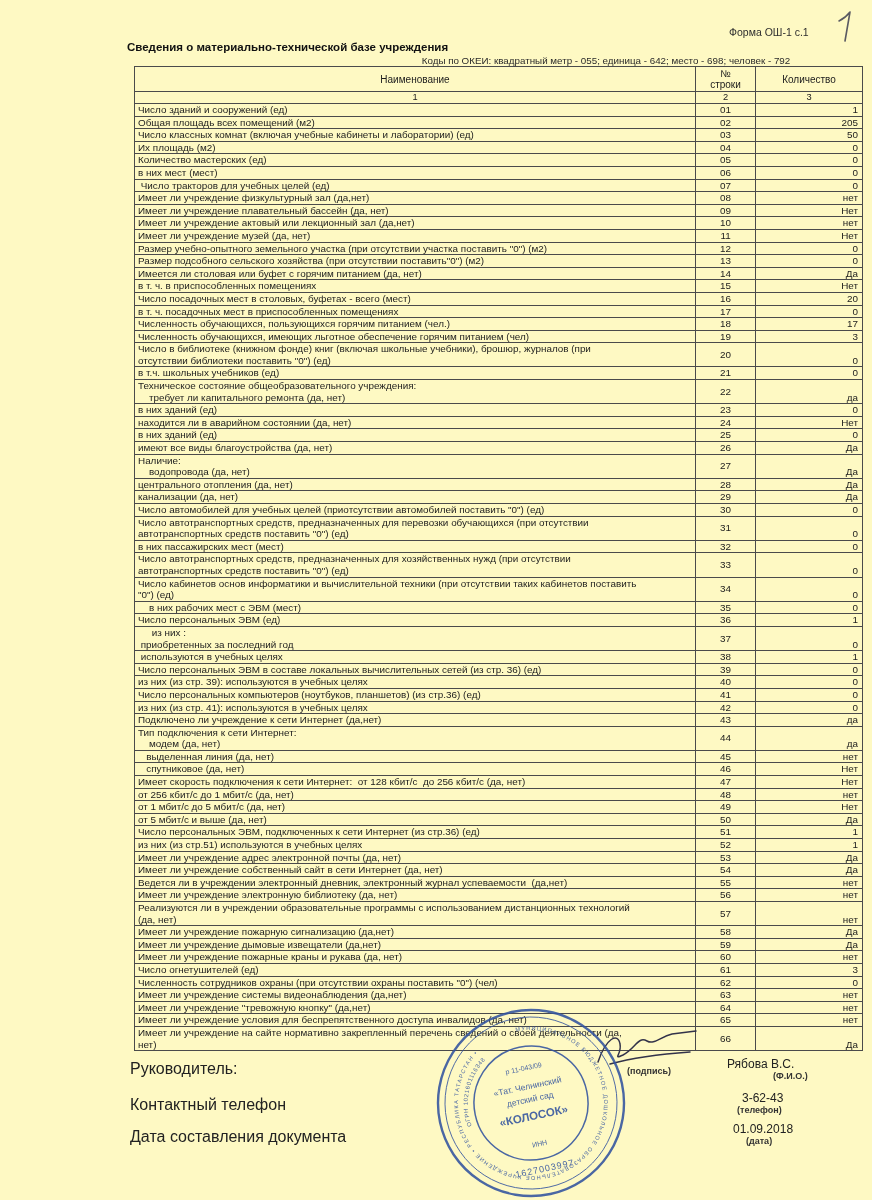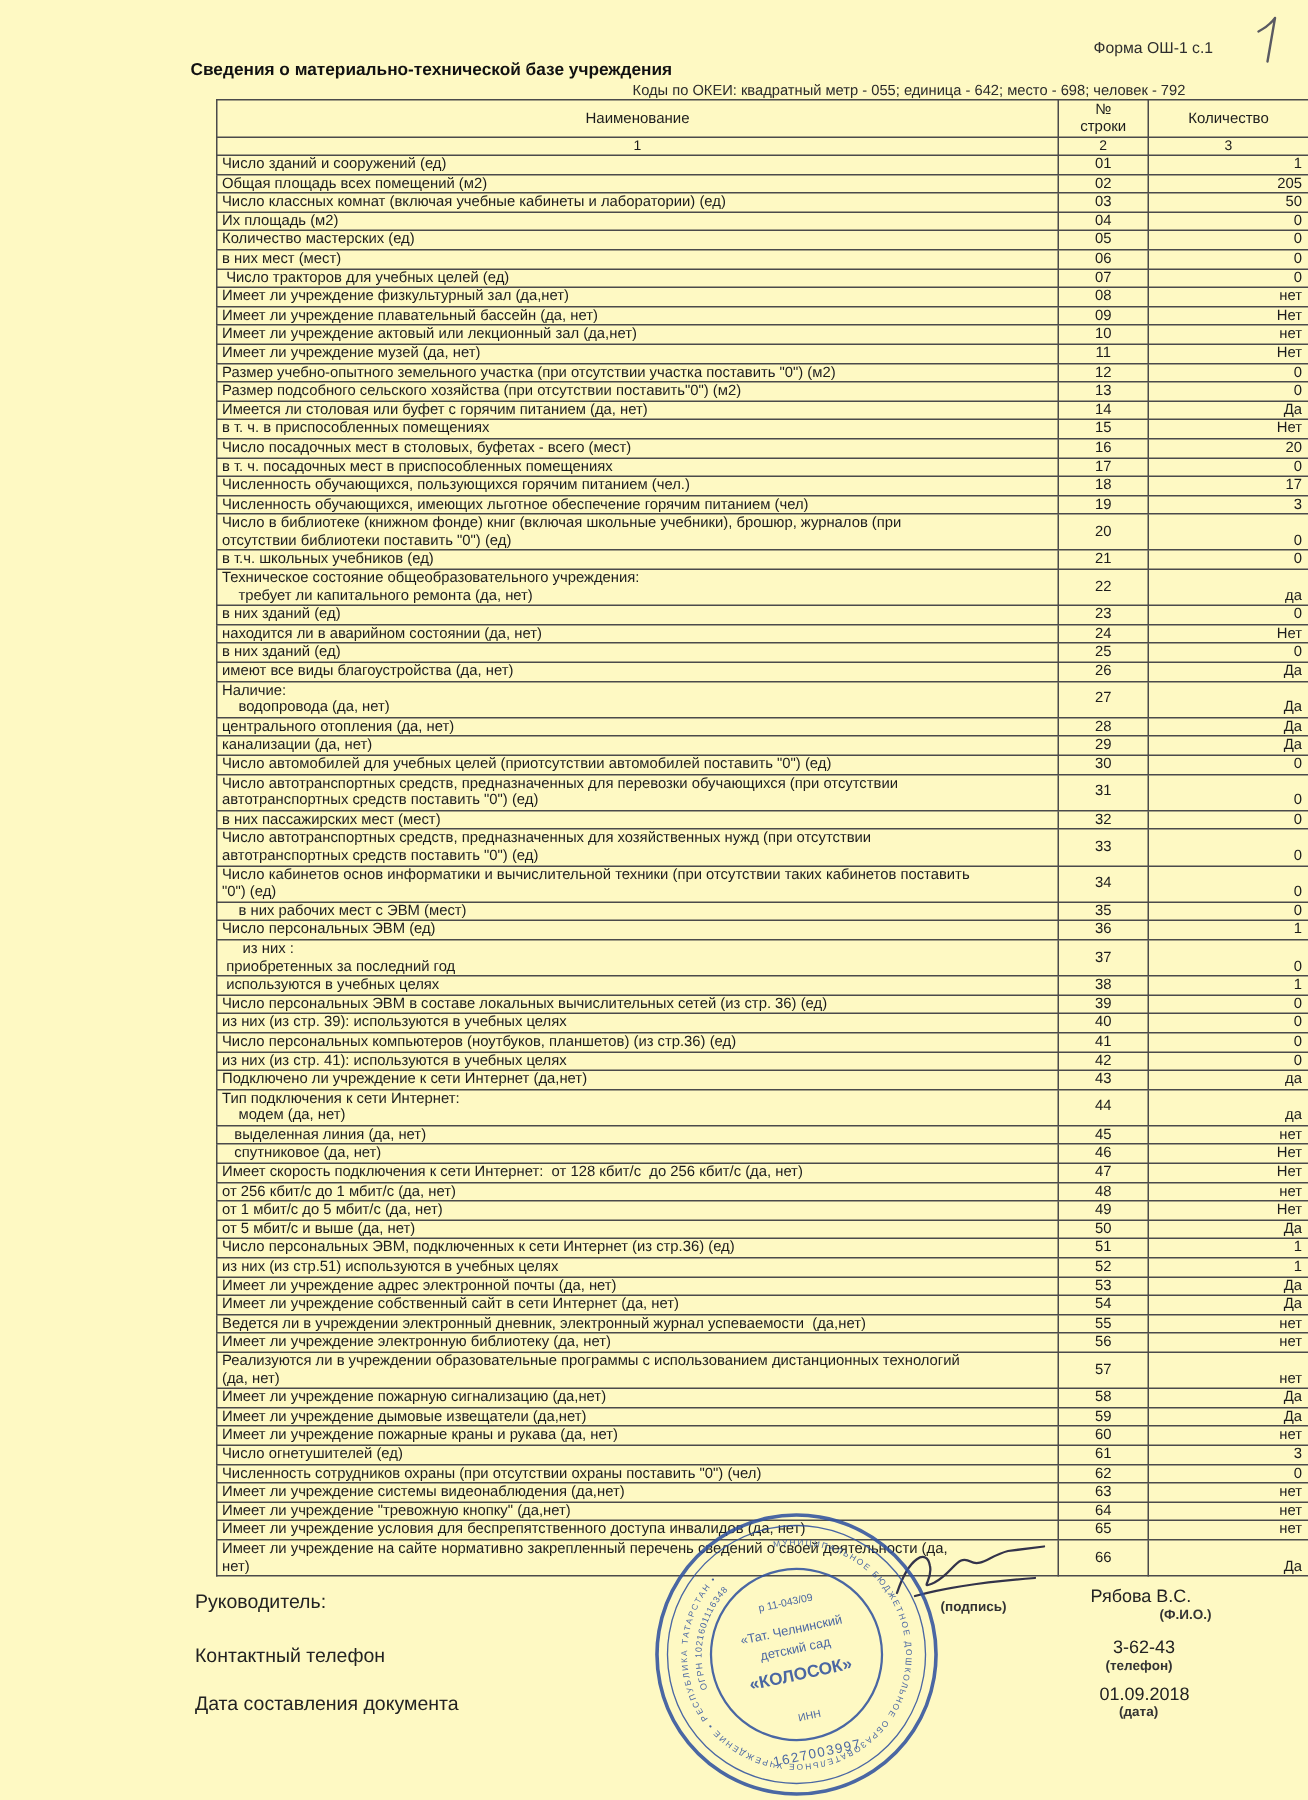--- a/index.html
+++ b/index.html
@@ -12,39 +12,39 @@
   .page-mark { position:absolute; top:10px; left:836px; }
   .doc-title {
     position:absolute; top:41px; left:127px; width:728px;
     text-align:left; font-weight:bold; font-size:11.5px; color:#111;
   }
   .doc-subtitle {
     position:absolute; top:55px; left:357px; width:498px;
     text-align:center; font-size:9.8px; color:#2b2b2b;
   }
   table.main {
-    position:absolute; top:66px; left:144px; width:728px;
+    position:absolute; top:66px; left:134px; width:728px;
     border-collapse:collapse; table-layout:fixed;
   }
   table.main col.c1 { width:561px; }
   table.main col.c2 { width:60px; }
   table.main col.c3 { width:107px; }
   table.main th, table.main td { border:1px solid #4b4b4b; }
   table.main th {
     font-weight:normal; font-size:10px; line-height:11px;
     text-align:center; padding:1px 2px; white-space:pre-line; vertical-align:middle;
   }
   tr.index-row th { font-size:9.3px; line-height:11px; padding:0; }
   td.c-name {
     font-size:9.9px; line-height:11.6px; padding:0 3px;
     white-space:pre-wrap; vertical-align:top; overflow:hidden;
   }
   td.c-line { font-size:9.9px; line-height:11.6px; text-align:center; vertical-align:middle; padding:0; }
   td.c-qty  { font-size:9.9px; line-height:11.6px; text-align:right; vertical-align:bottom; padding:0 4px 0 0; }
-  .f-label { position:absolute; font-size:13px; color:#222; }
+  .f-label { position:absolute; font-size:16px; color:#222; }
   .f-value { position:absolute; font-size:12px; color:#222; }
   .f-cap   { position:absolute; font-size:9px; color:#333;font-weight:bold; }
   .signature { position:absolute; left:592px; top:1028px; }
   .stamp { position:absolute; left:433px; top:1005px; opacity:0.88; }
 </style>
 </head>
 <body>
 
 <div class="page">
 

